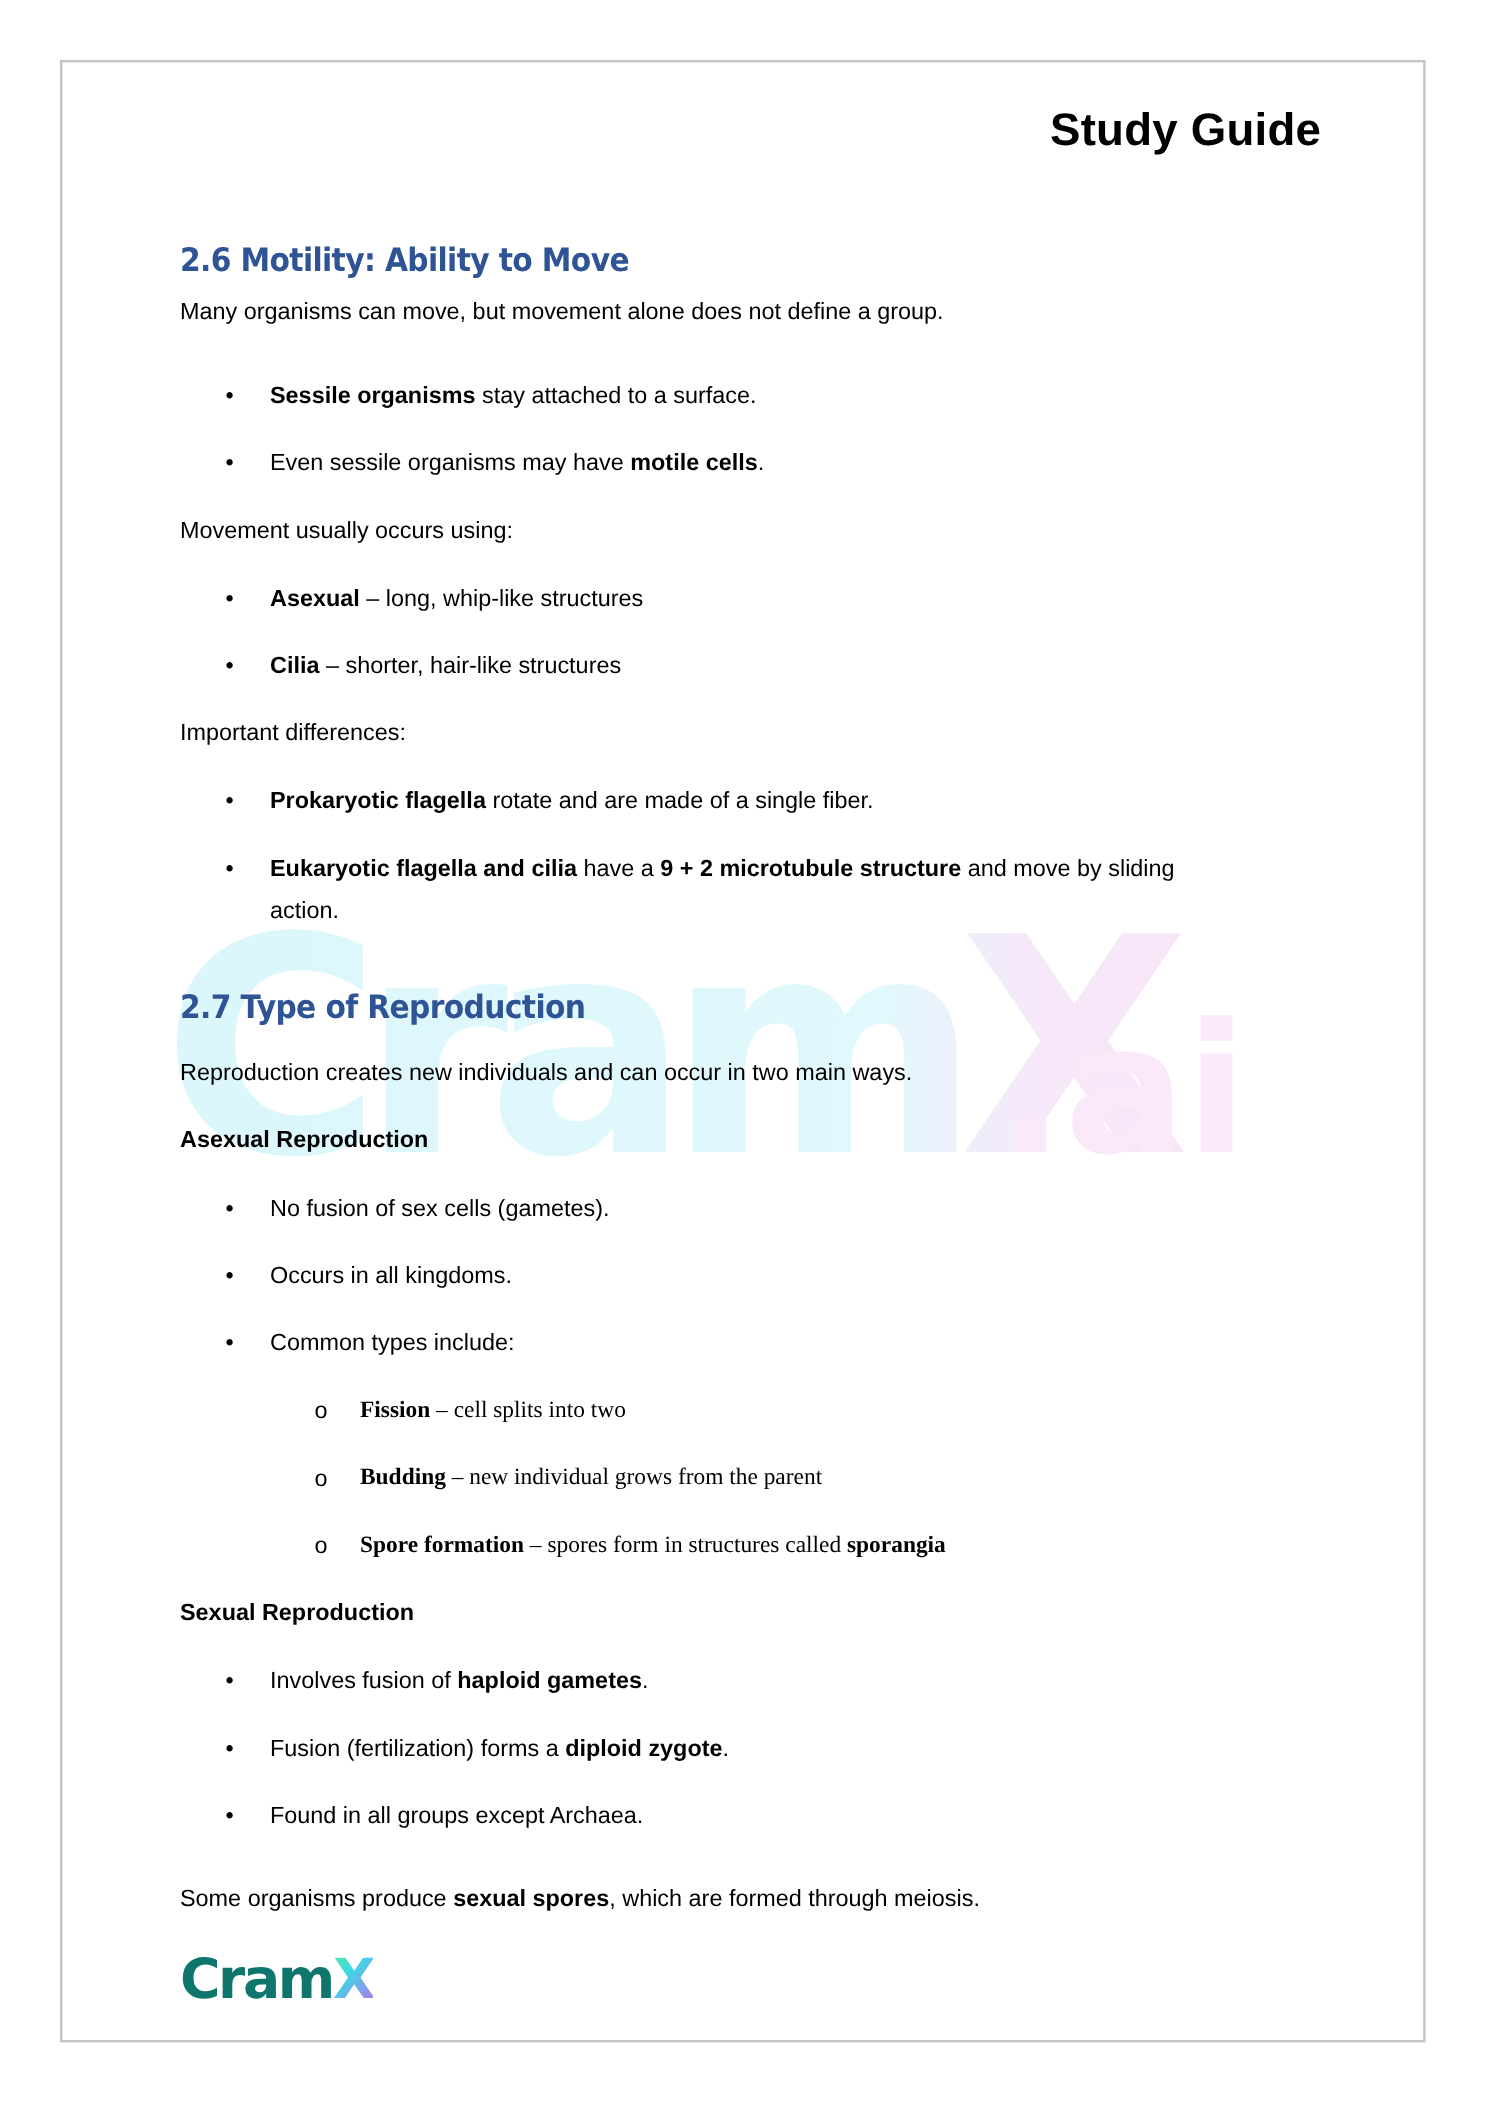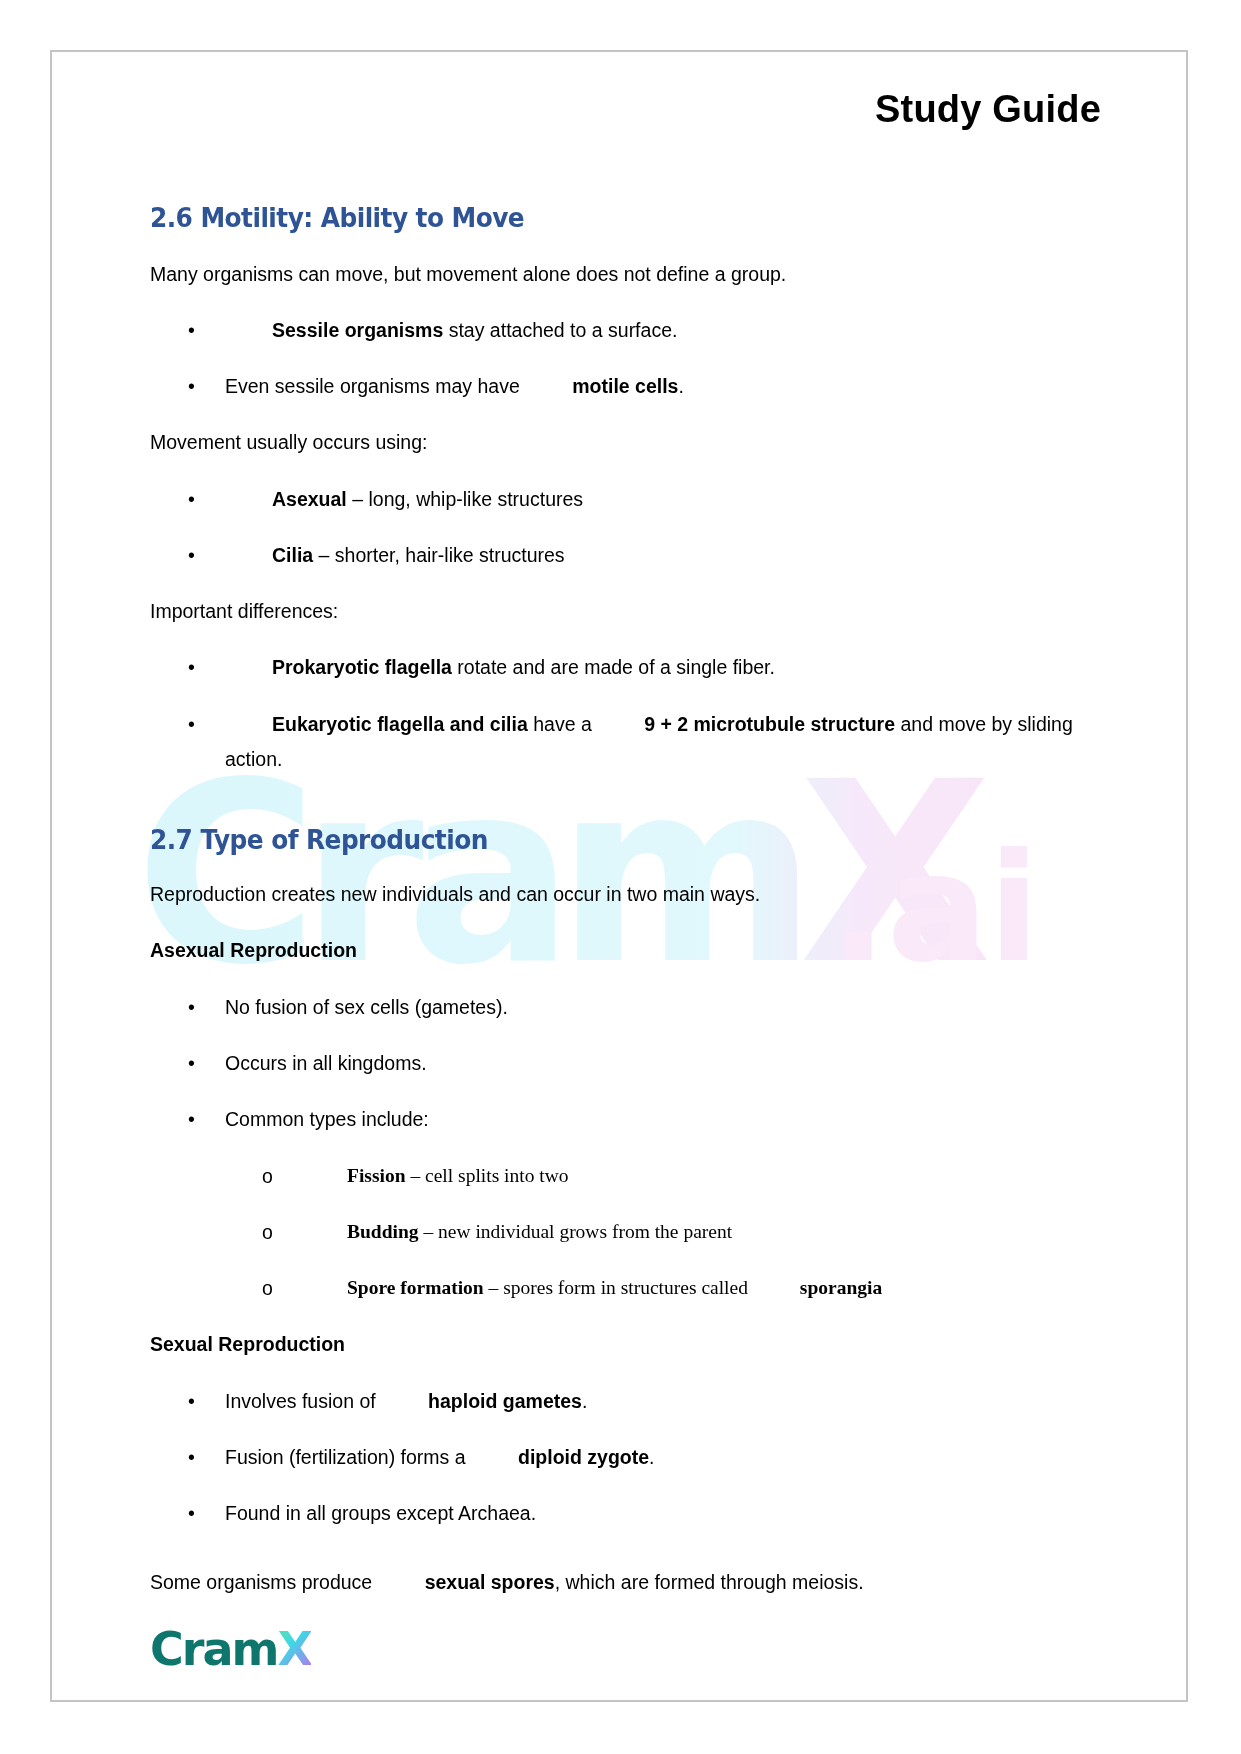--- a/index.html
+++ b/index.html
@@ -14,21 +14,21 @@
     .content { position: absolute; left: 150px; top: 0; width: 940px; font-size: 19.5px; }
     .h2 { position: absolute; left: 0; font-size: 27px; font-weight: bold; color: #2f5496;
           font-family: "DejaVu Sans", sans-serif; letter-spacing: -0.6px; transform: scaleX(0.92);
           transform-origin: left; white-space: nowrap; }
     .line { position: absolute; left: 0; white-space: nowrap; line-height: 24px; }
     .bullet { position: absolute; left: 38px; }
     .btext { position: absolute; left: 75px; white-space: nowrap; }
     .sub-bullet { position: absolute; left: 112px; }
     .sub-text { position: absolute; left: 150px; white-space: nowrap; font-family: Liberation Serif, serif; }
     .wrap2 { position: absolute; left: 75px; white-space: nowrap; }
-    b { font-weight: bold; margin-left: 47px; }
+    b { font-weight: bold; }
     .logo { position: absolute; left: 150px; top: 1622px; font-size: 46px; font-weight: bold;
             font-family: "DejaVu Sans", sans-serif; letter-spacing: -2px; }
     .logo .c { color: #0f766e; }
     .logo .x { color: #9a7bf0; background: linear-gradient(135deg,#5ee7a0 0%, #3dd8e6 40%, #c767f0 100%);
                -webkit-background-clip: text; background-clip: text; color: transparent; }
   </style>
 </head>
 <body>
 
 <div class="page"></div>
@@ -44,21 +44,21 @@
   </defs>
   <text x="-10" y="205" font-family="DejaVu Sans, sans-serif" font-weight="bold" font-size="250" letter-spacing="-18" fill="url(#wg)">CramX</text>
   <text x="685" y="205" font-family="DejaVu Sans, sans-serif" font-weight="bold" font-size="150" fill="#f5d8f5">.ai</text>
 </svg>
 
 <div class="doc-title">Study Guide</div>
 
 <div class="content">
 
   <div class="h2" style="top:202px">2.6 Motility: Ability to Move</div>
-  <div class="line" style="top:262px">Many organisms can move, but movement alone does not define a group.</div>
+  <div class="line" style="top:248px">Many organisms can move, but movement alone does not define a group.</div>
 
   <div class="line" style="top:318px;width:940px">
     <span class="bullet">•</span>
     <span class="btext"><b>Sessile organisms</b><span> stay attached to a surface.</span></span>
   </div>
   <div class="line" style="top:374px;width:940px">
     <span class="bullet">•</span>
     <span class="btext"><span>Even sessile organisms may have </span><b>motile cells</b><span>.</span></span>
   </div>
 

